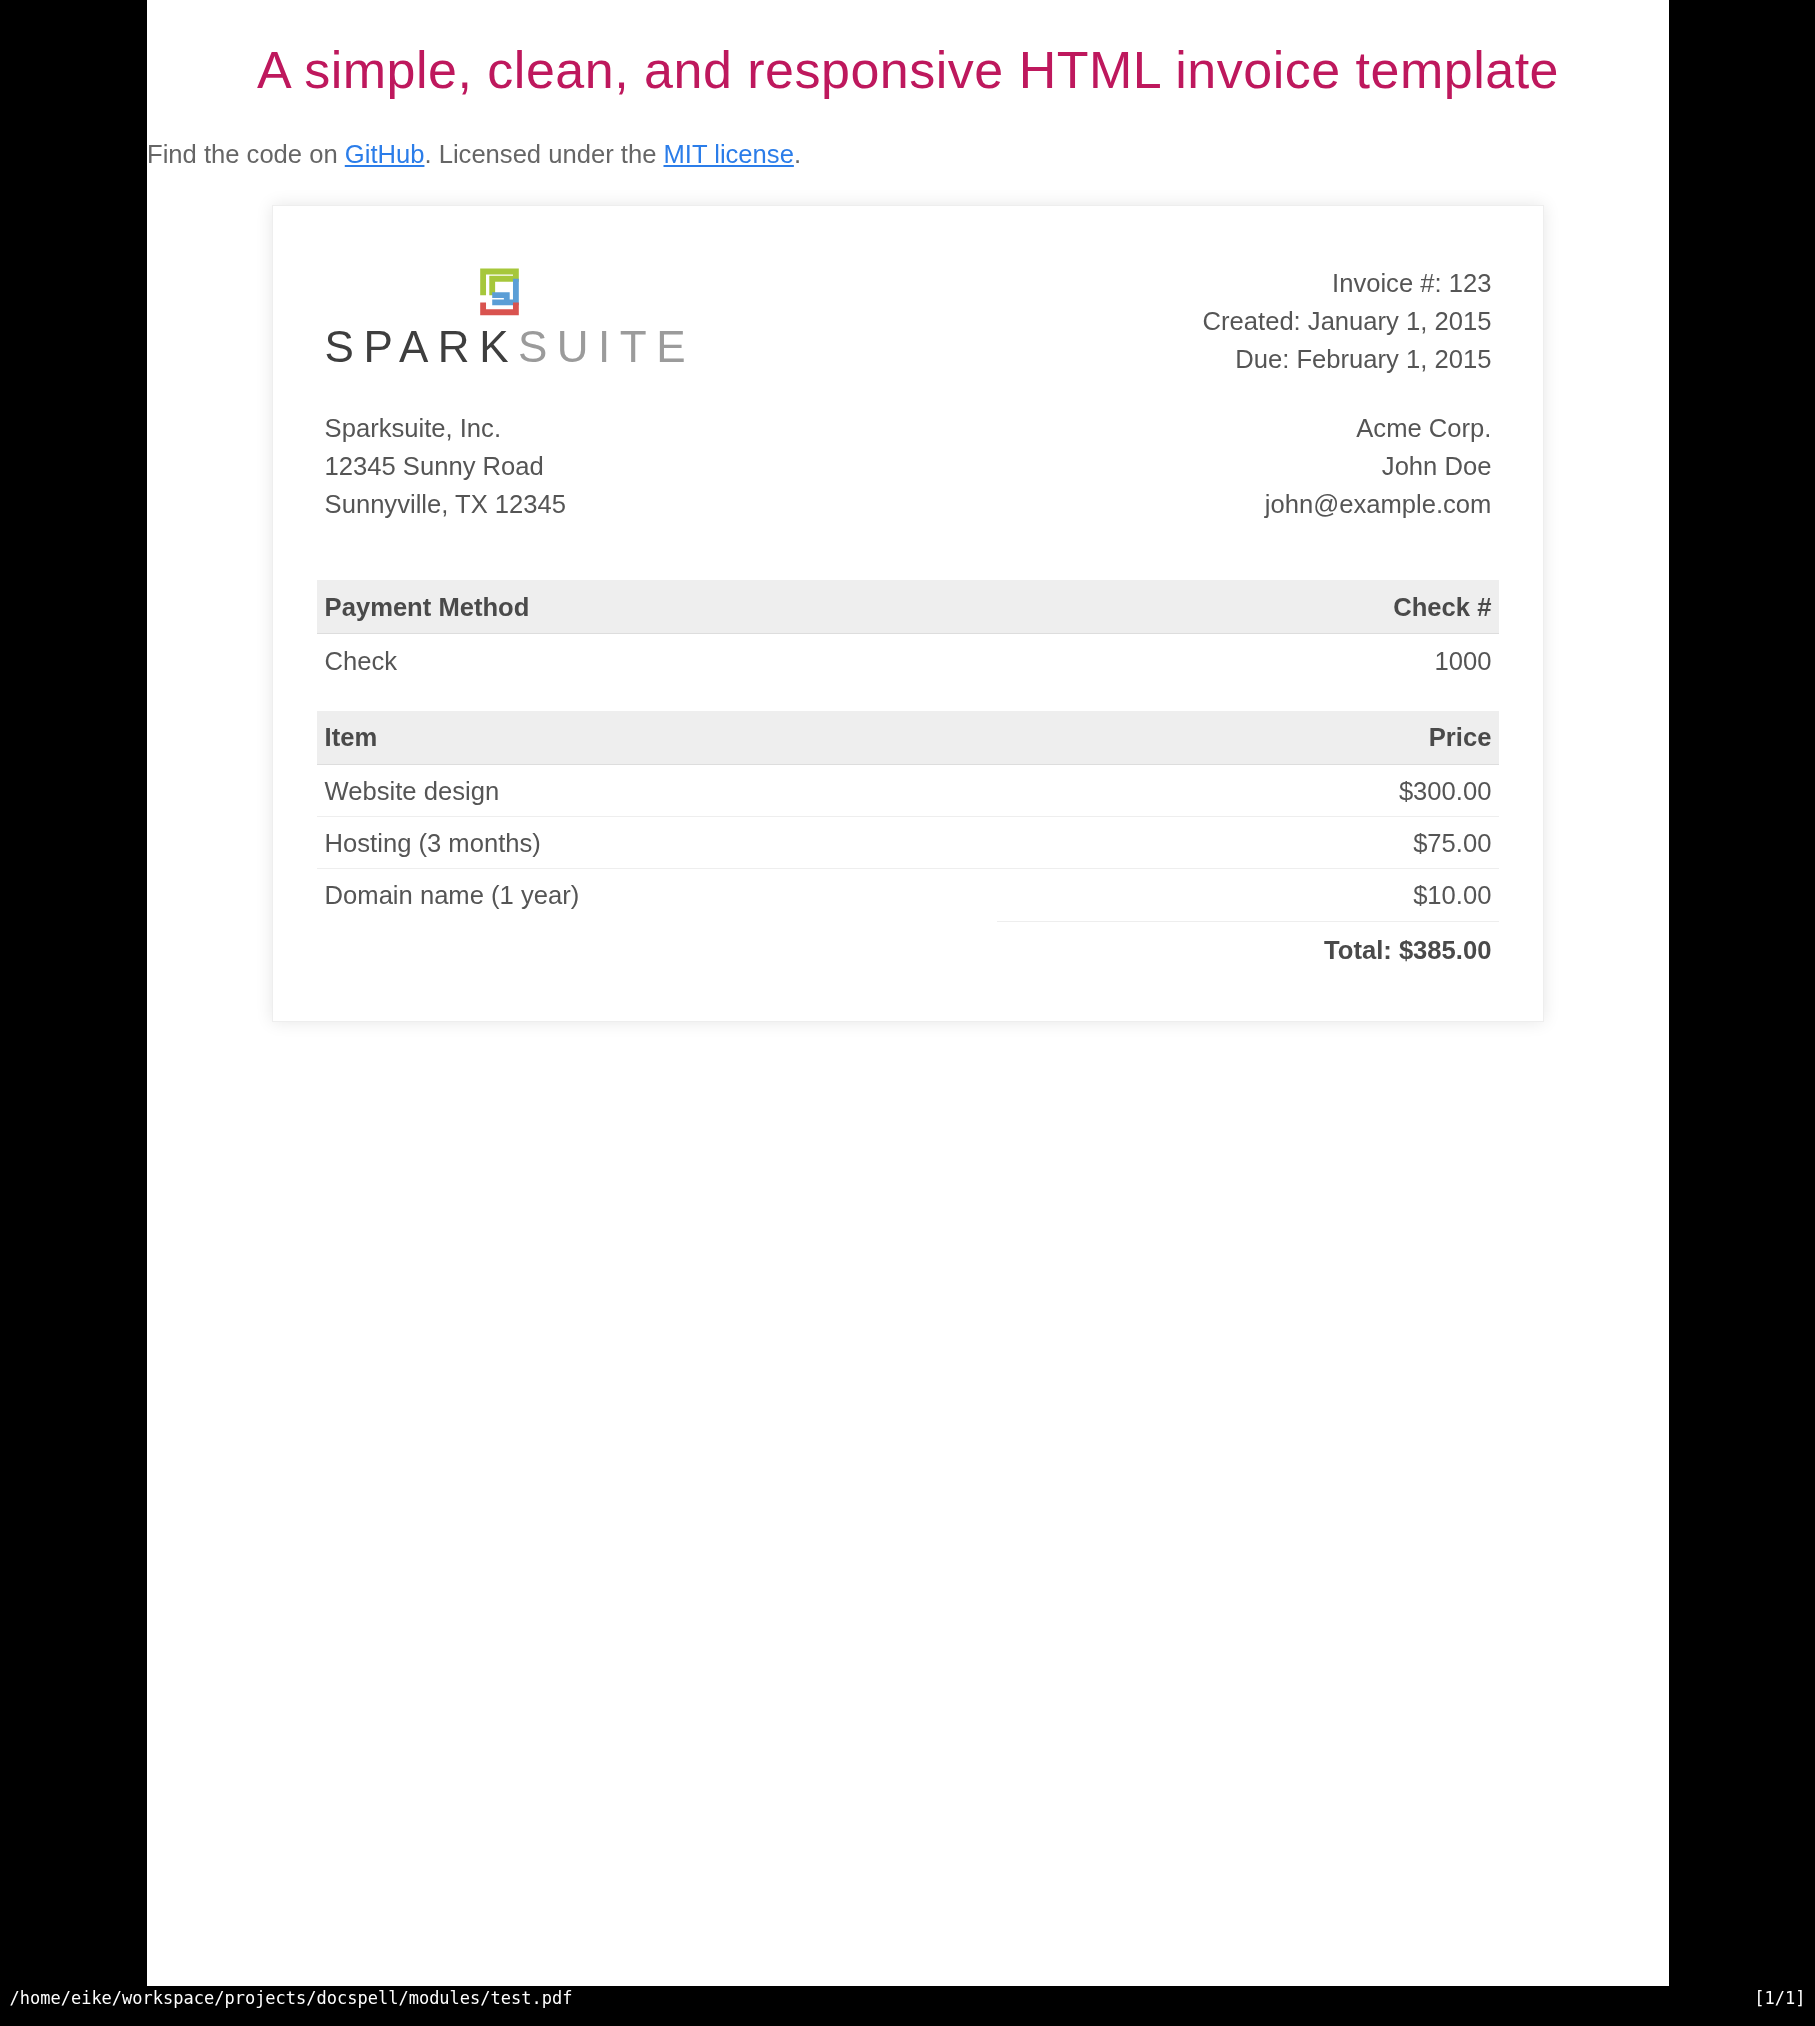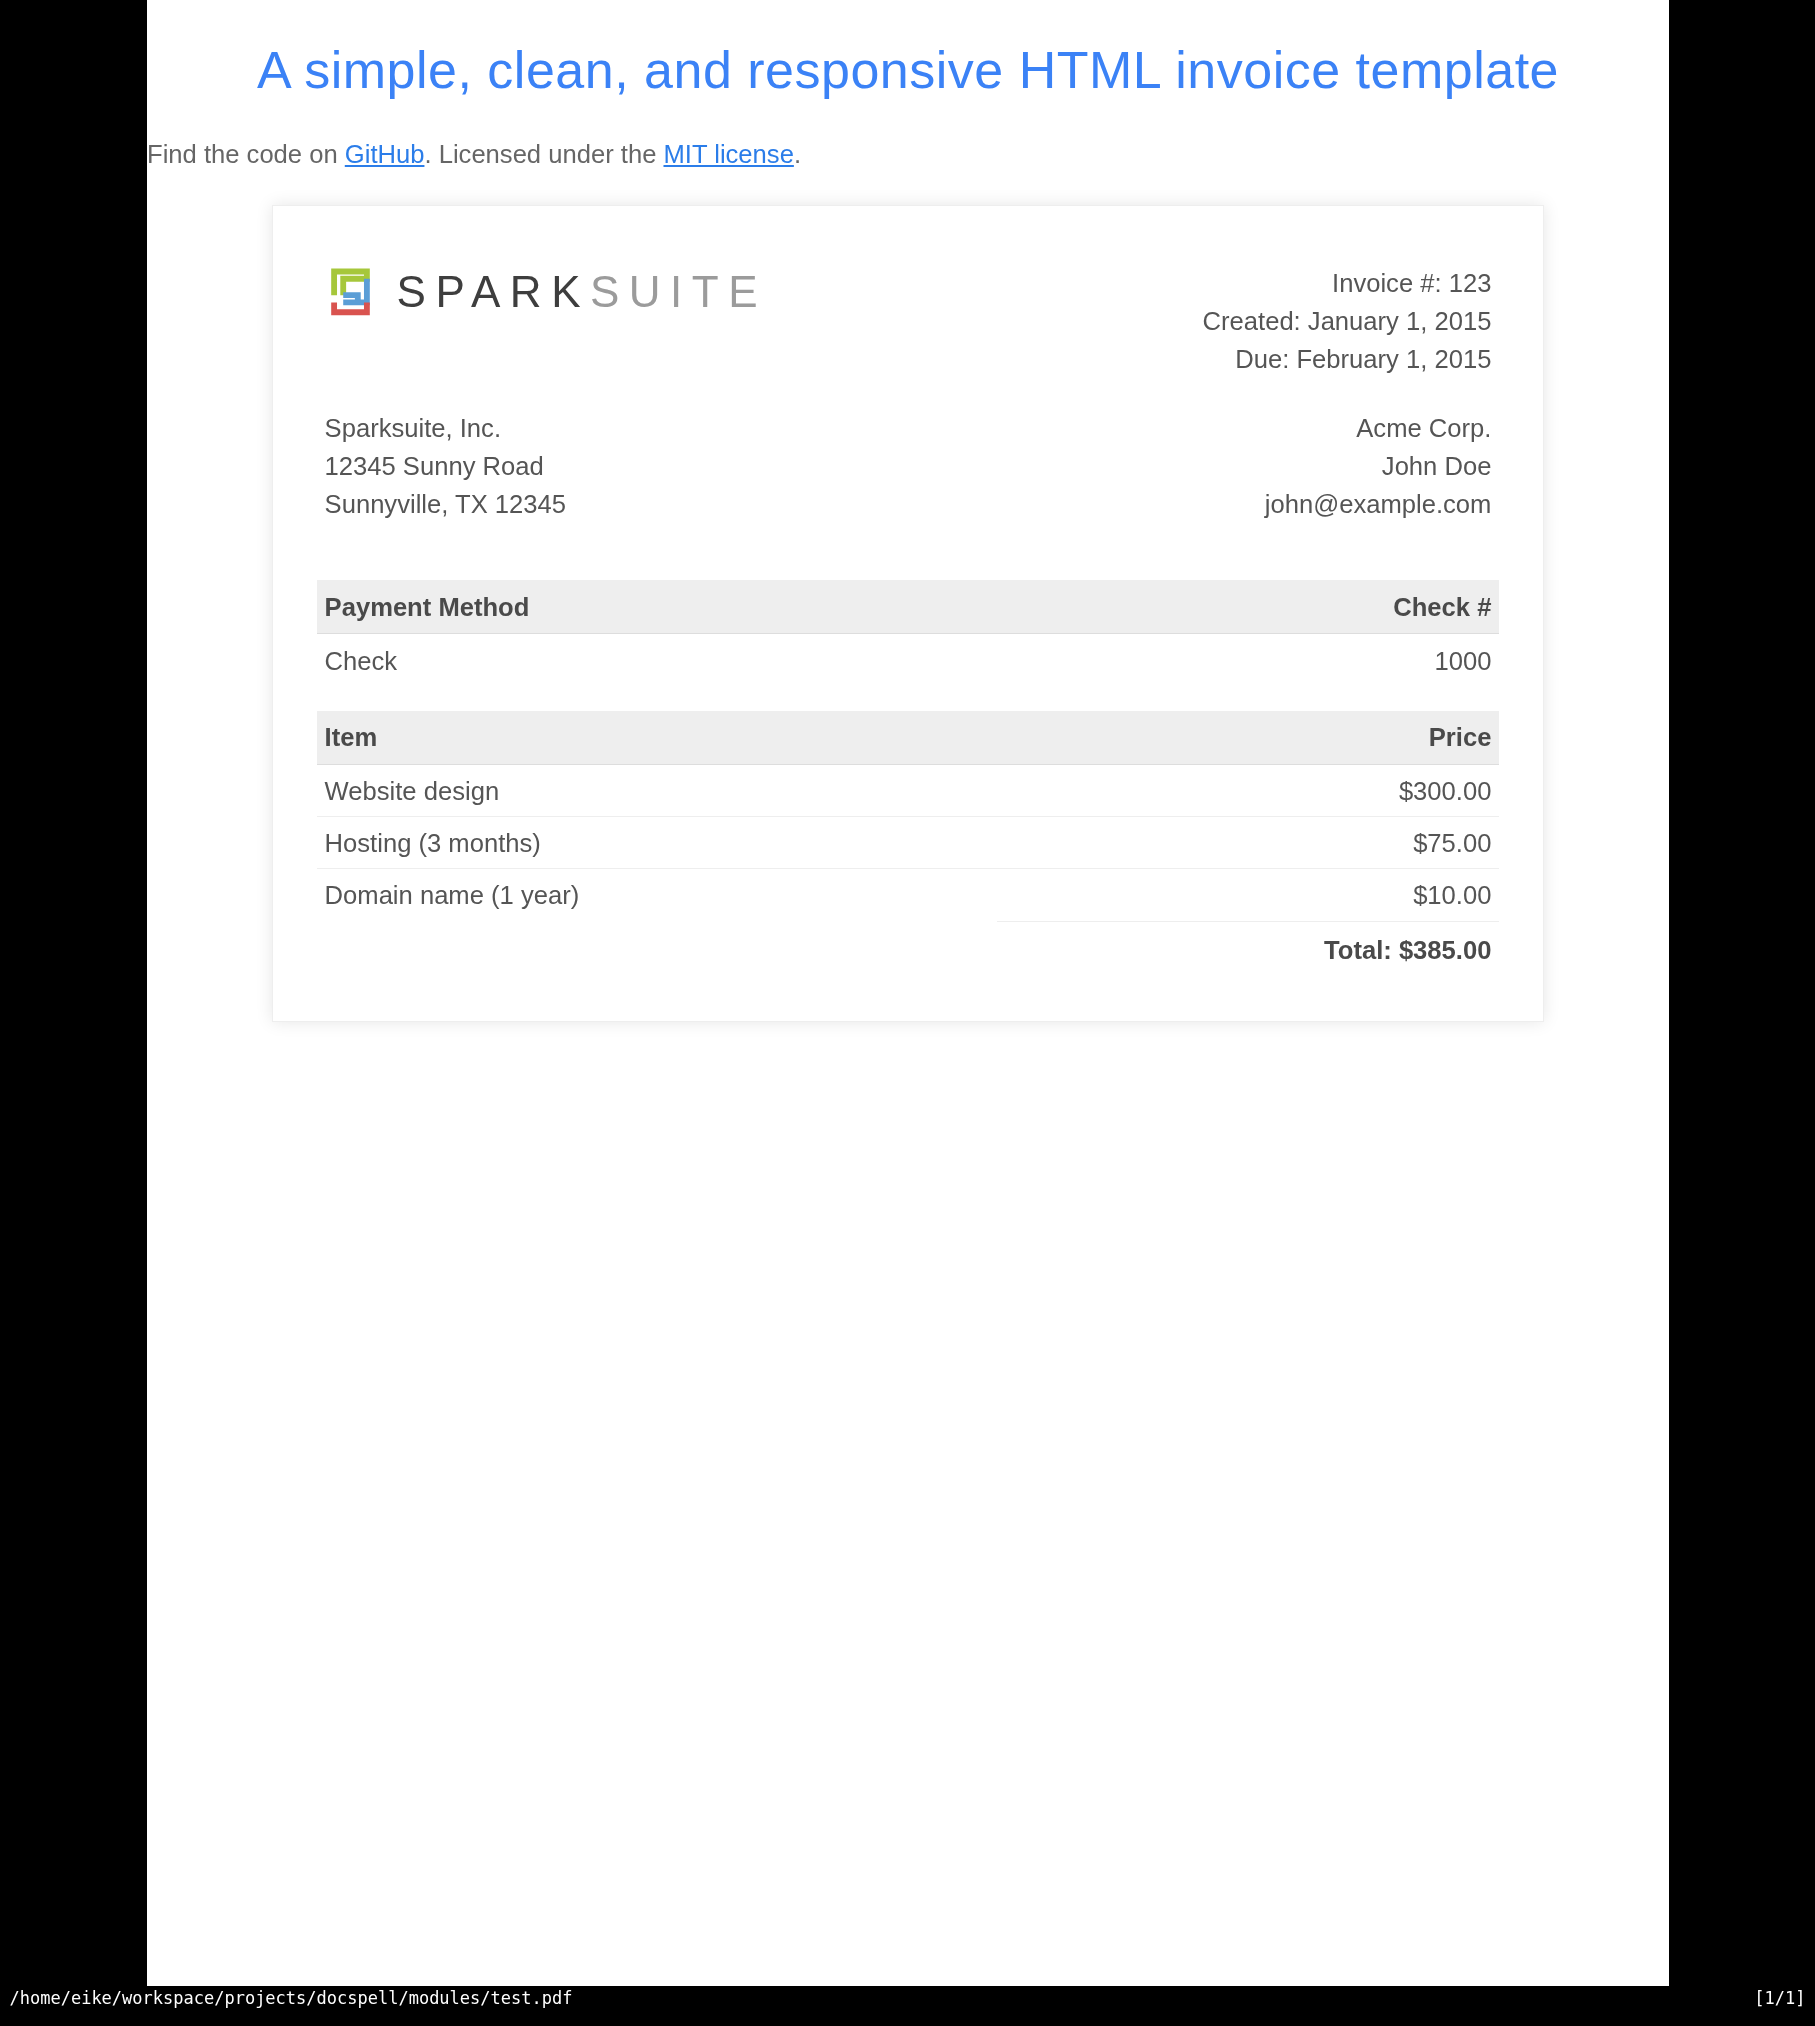--- a/index.html
+++ b/index.html
@@ -17,21 +17,21 @@
     left: 147px; top: 0;
     width: 1522px; height: 2002px;
     background: #ffffff;
   }
 
   .doc-title {
     margin-top: 40px;
     text-align: center;
     font-size: 52px;
     font-weight: 300;
-    color: #3b82f6;
+    color: #be185d;
     letter-spacing: 0.5px;
   }
   .doc-subtitle {
     margin-top: 19px;
     text-align: center;
     font-style: italic;
     font-size: 28px;
     color: #555555;
   }
   .doc-intro {
@@ -57,21 +57,21 @@
     font-size: 25.6px;
     line-height: 38px;
   }
 
   .top-row {
     display: flex;
     justify-content: space-between;
     align-items: flex-start;
     padding: 14px 7.6px 0 7.6px;
   }
-  .logo { display: flex; align-items: center; }
+  .logo { display: flex; align-items: center; flex-direction: column; }
   .logo svg { display: block; margin-right: 21px; }
   .logo-word {
     font-size: 44px;
     font-weight: 300;
     letter-spacing: 9.5px;
     line-height: 55px;
     white-space: nowrap;
   }
   .logo-word .primary { color: #3e3e3e; }
   .logo-word .secondary { color: #9b9b9b; }

